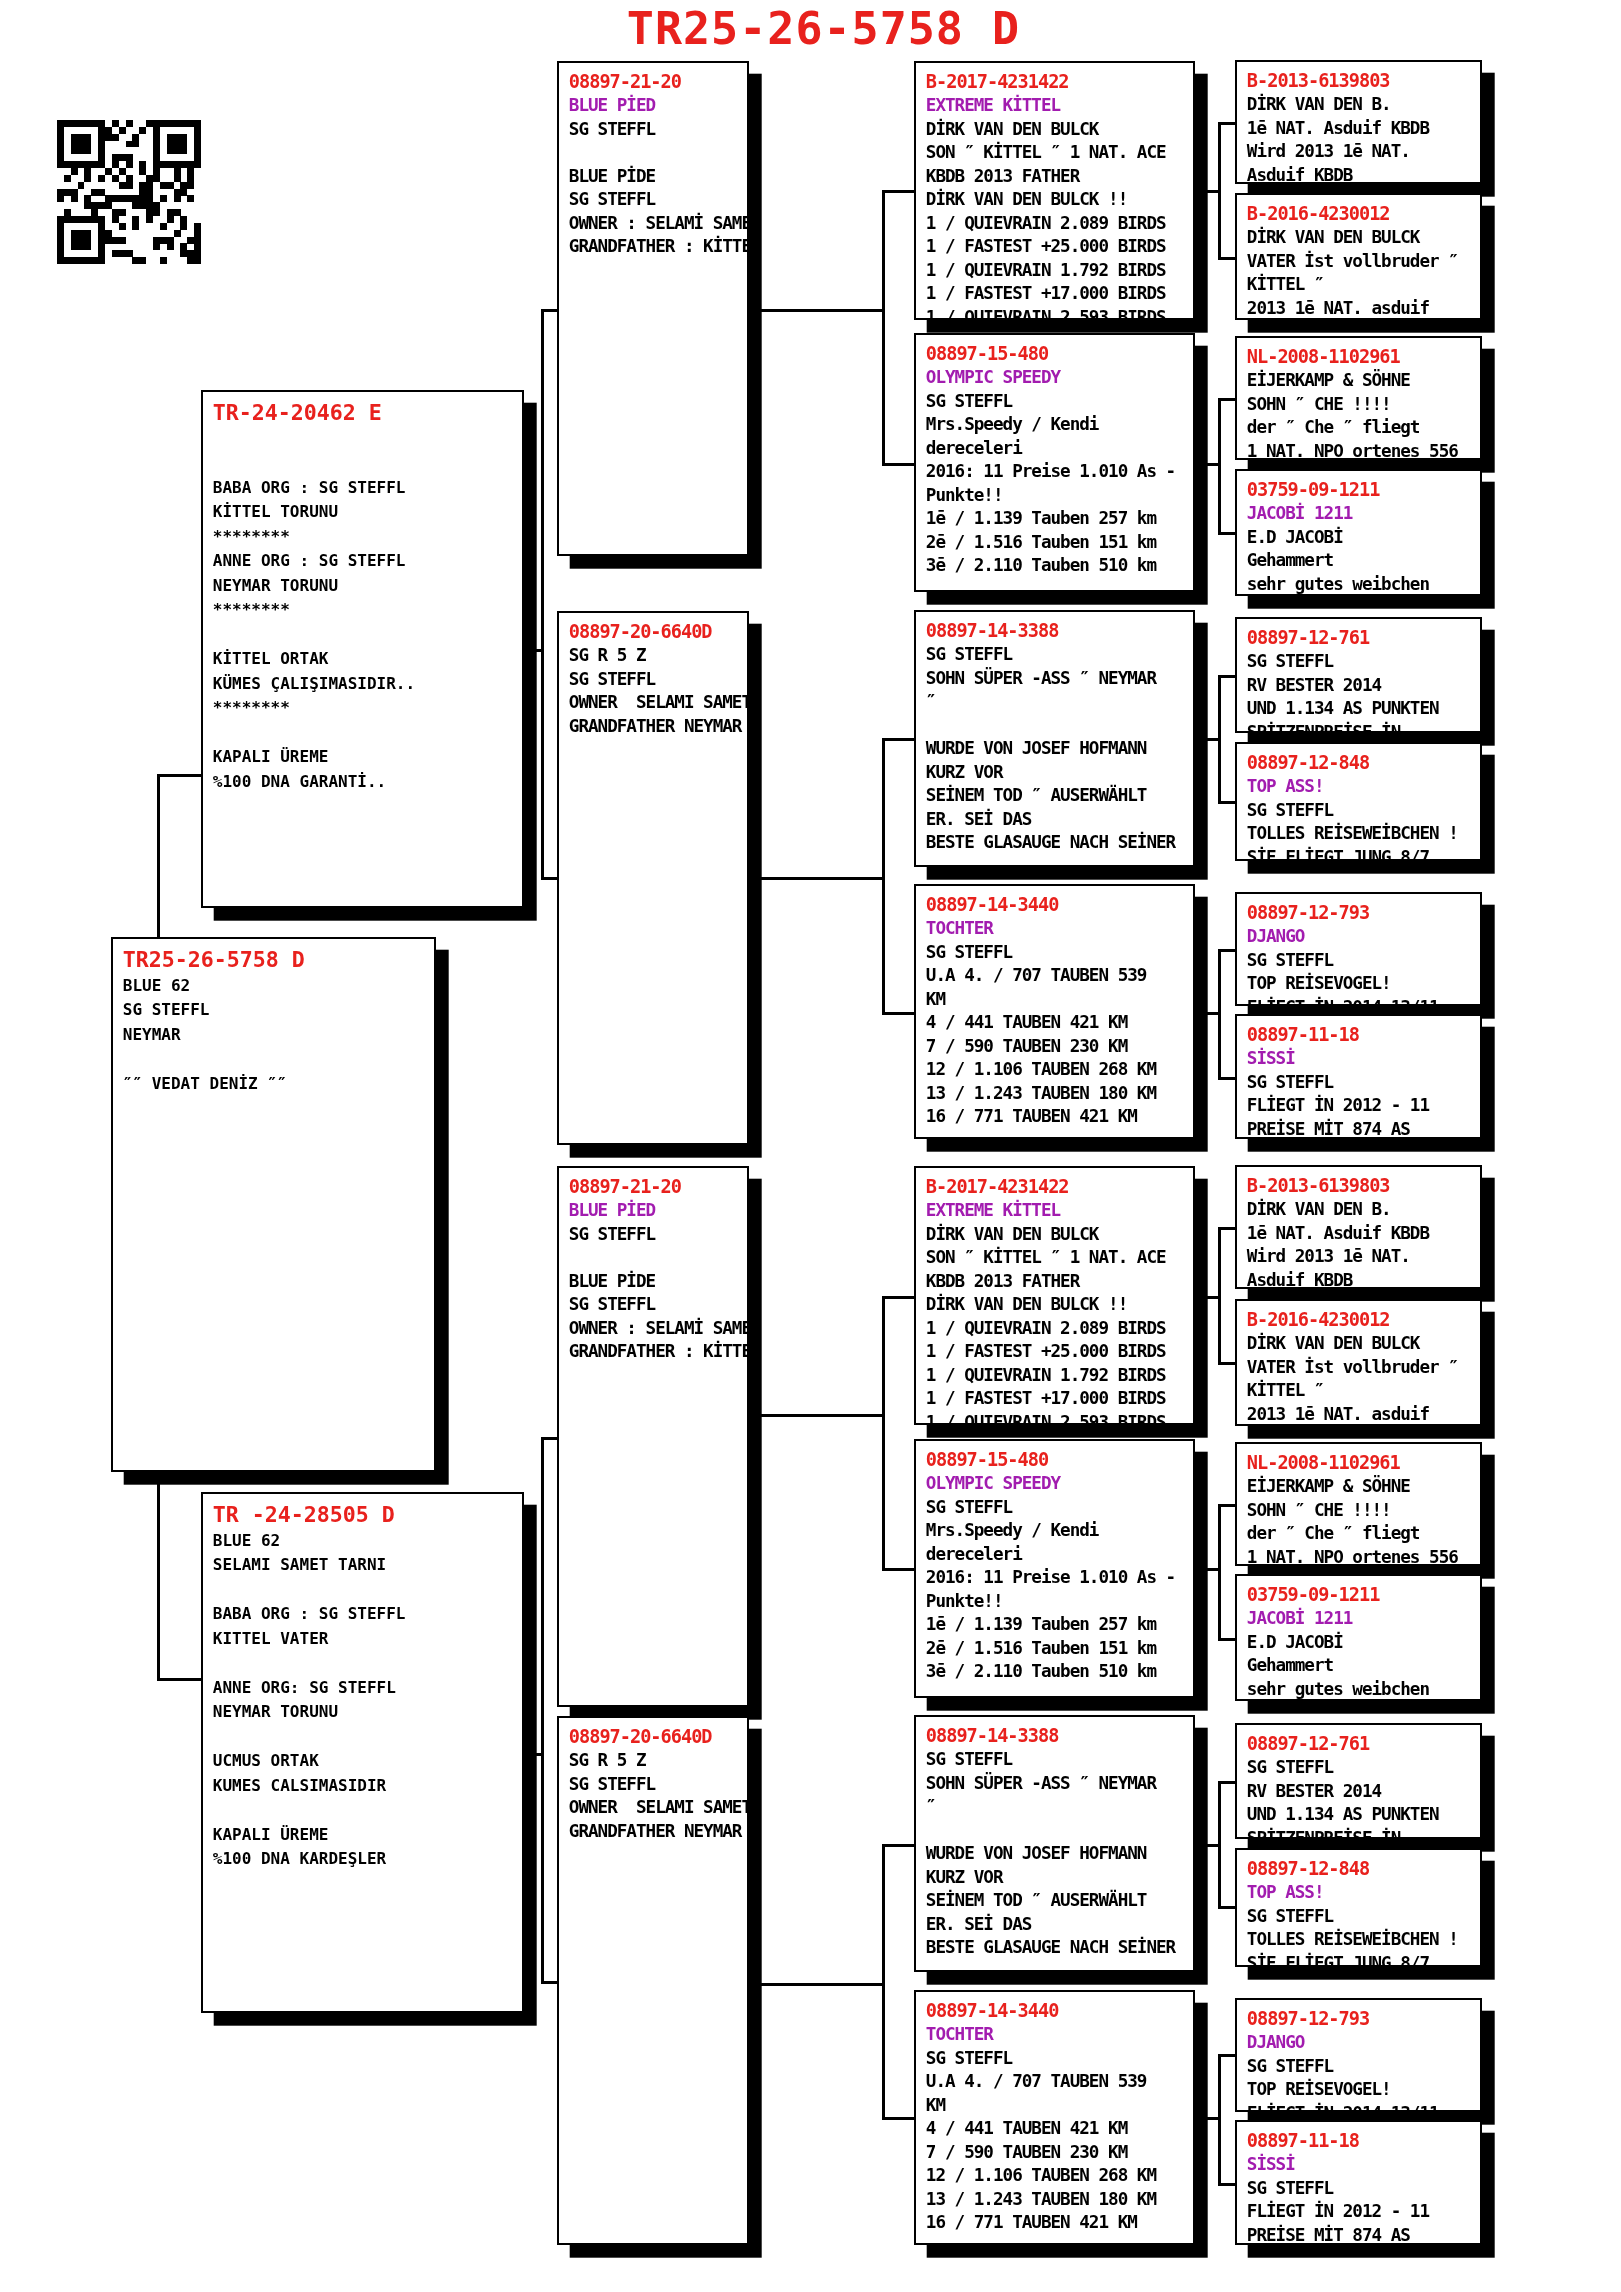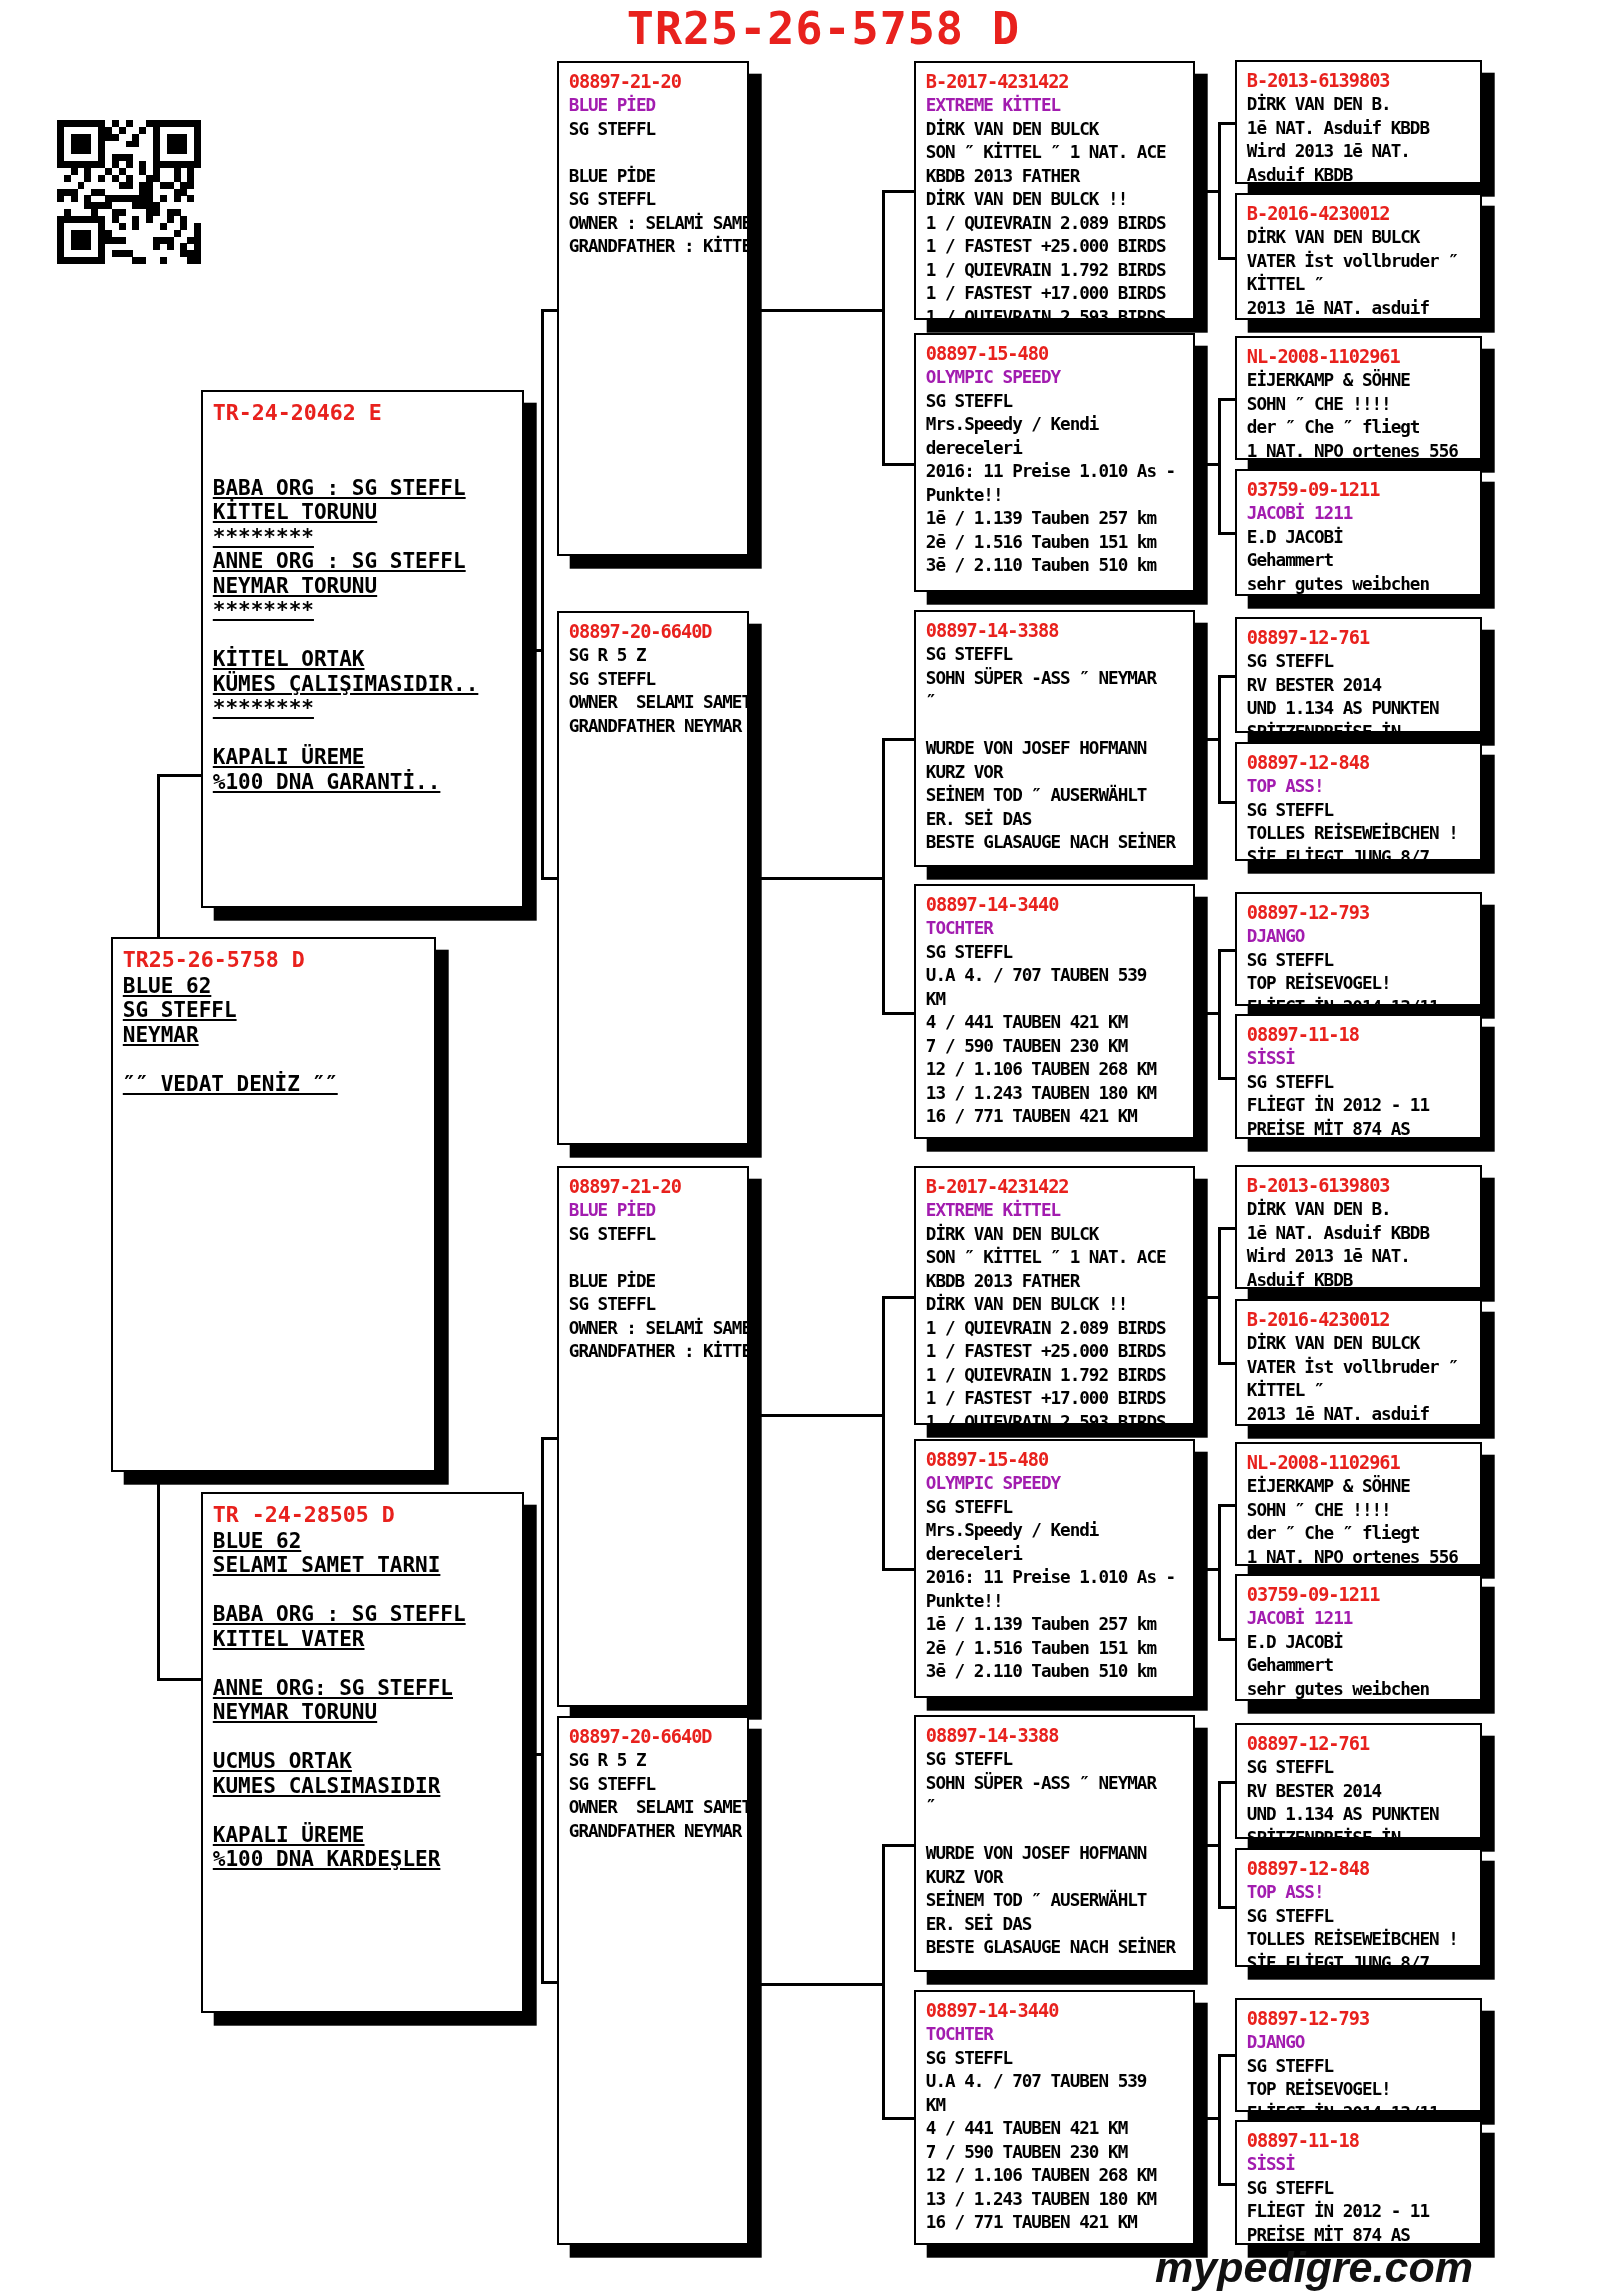--- a/index.html
+++ b/index.html
@@ -8,21 +8,21 @@
   #title{position:absolute;left:549px;top:3.9px;width:549px;text-align:center;
          font-size:45px;line-height:49px;letter-spacing:1px;color:#e8211d;white-space:pre;}
   #qr{position:absolute;left:57px;top:120px;width:144px;height:144px;}
   #qr .qc{position:absolute;width:6.9px;height:6.9px;background:#000;}
   .box{position:absolute;background:#fff;border:2.9px solid #000;box-sizing:border-box;
        overflow:hidden;padding:5.9px 9.8px;}
   .shadow{box-shadow:12.7px 12.7px 0 0 #000;}
   .bid{color:#e8211d;font-size:18.6px;line-height:25.5px;min-height:25.5px;white-space:pre;letter-spacing:-1px;}
   .c1 .bid{font-size:21.6px;line-height:29px;min-height:29px;letter-spacing:0;}
   .ln{white-space:pre;overflow:visible;}
-  .c1 .ln{font-size:21px;line-height:24.5px;min-height:24.5px;letter-spacing:0;text-decoration:underline;}
+  .c1 .ln{font-size:16px;line-height:24.5px;min-height:24.5px;letter-spacing:0;}
   .c2 .ln,.c3 .ln,.c4 .ln{font-size:17.6px;line-height:23.5px;min-height:23.5px;letter-spacing:-1px;}
   .bname{color:#a21caf;}
   .conn{position:absolute;background:#000;}
   #contact{position:absolute;left:221px;top:2046px;width:294px;height:145px;border:2.9px solid #000;
            box-sizing:border-box;background:#fff;padding:9.8px 11.8px;}
   #contact .ln{font-size:18.6px;line-height:26.5px;min-height:26.5px;letter-spacing:-1px;}
   #footer{position:absolute;left:1108px;top:2243px;width:412px;text-align:center;
           font-family:"Liberation Sans","DejaVu Sans",sans-serif;font-style:italic;font-weight:bold;
           font-size:43px;color:#111;}
 </style>
@@ -591,15 +591,14 @@
       <div class="conn" style="left: 524px; top: 649px; width: 16.7px; height: 2.9px;"></div>
       <div class="conn" style="left: 541px; top: 1437px; width: 2.9px; height: 547px;"></div>
       <div class="conn" style="left: 541px; top: 1437px; width: 15.7px; height: 2.9px;"></div>
       <div class="conn" style="left: 541px; top: 1981px; width: 15.7px; height: 2.9px;"></div>
       <div class="conn" style="left: 524px; top: 1753px; width: 16.7px; height: 2.9px;"></div>
       <div class="conn" style="left: 157px; top: 774px; width: 44px; height: 2.9px;"></div>
       <div class="conn" style="left: 157px; top: 774px; width: 2.9px; height: 163px;"></div>
       <div class="conn" style="left: 157px; top: 1472px; width: 2.9px; height: 206px;"></div>
       <div class="conn" style="left: 157px; top: 1678px; width: 44px; height: 2.9px;"></div>
     </div>
-  <div id="footer">mypedigre.com</div>
 </div>
 
 
 </body></html>

